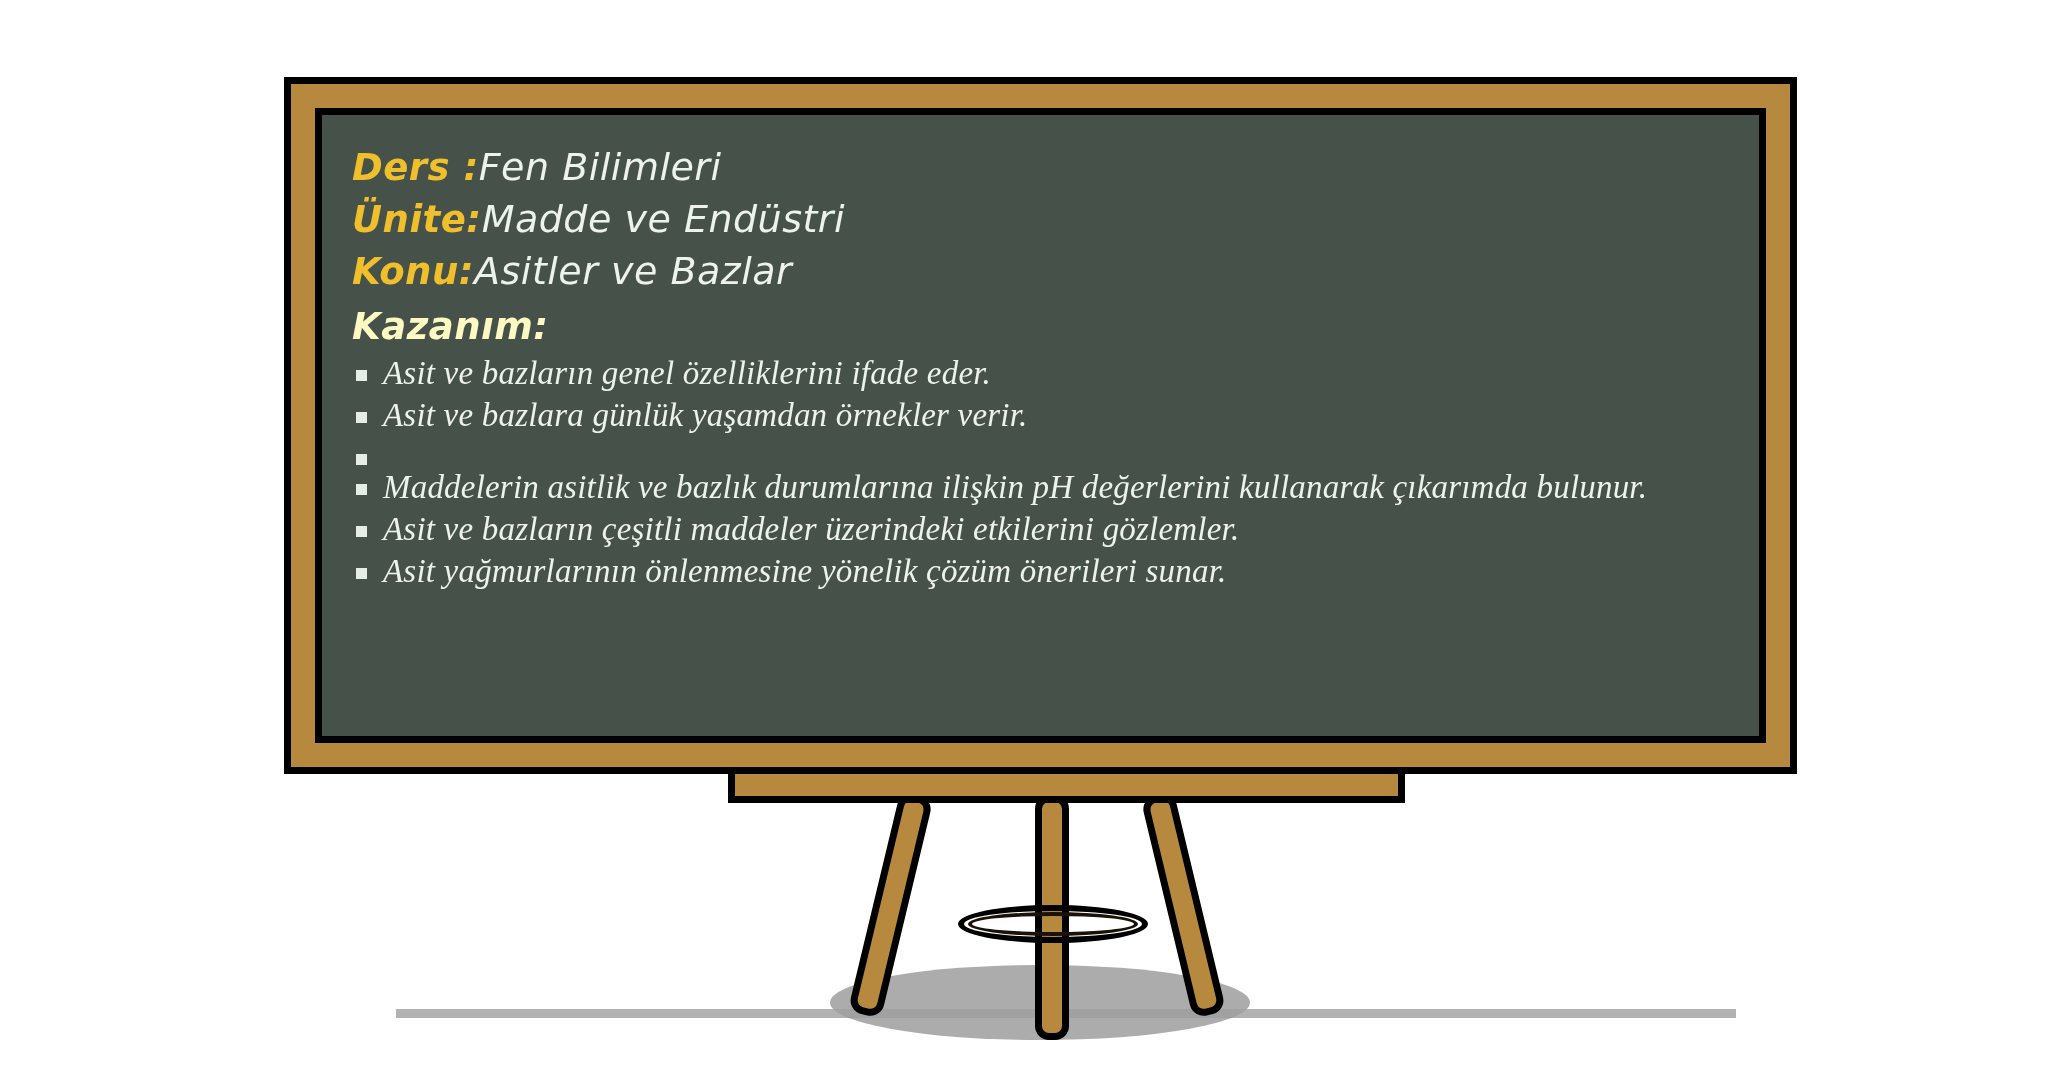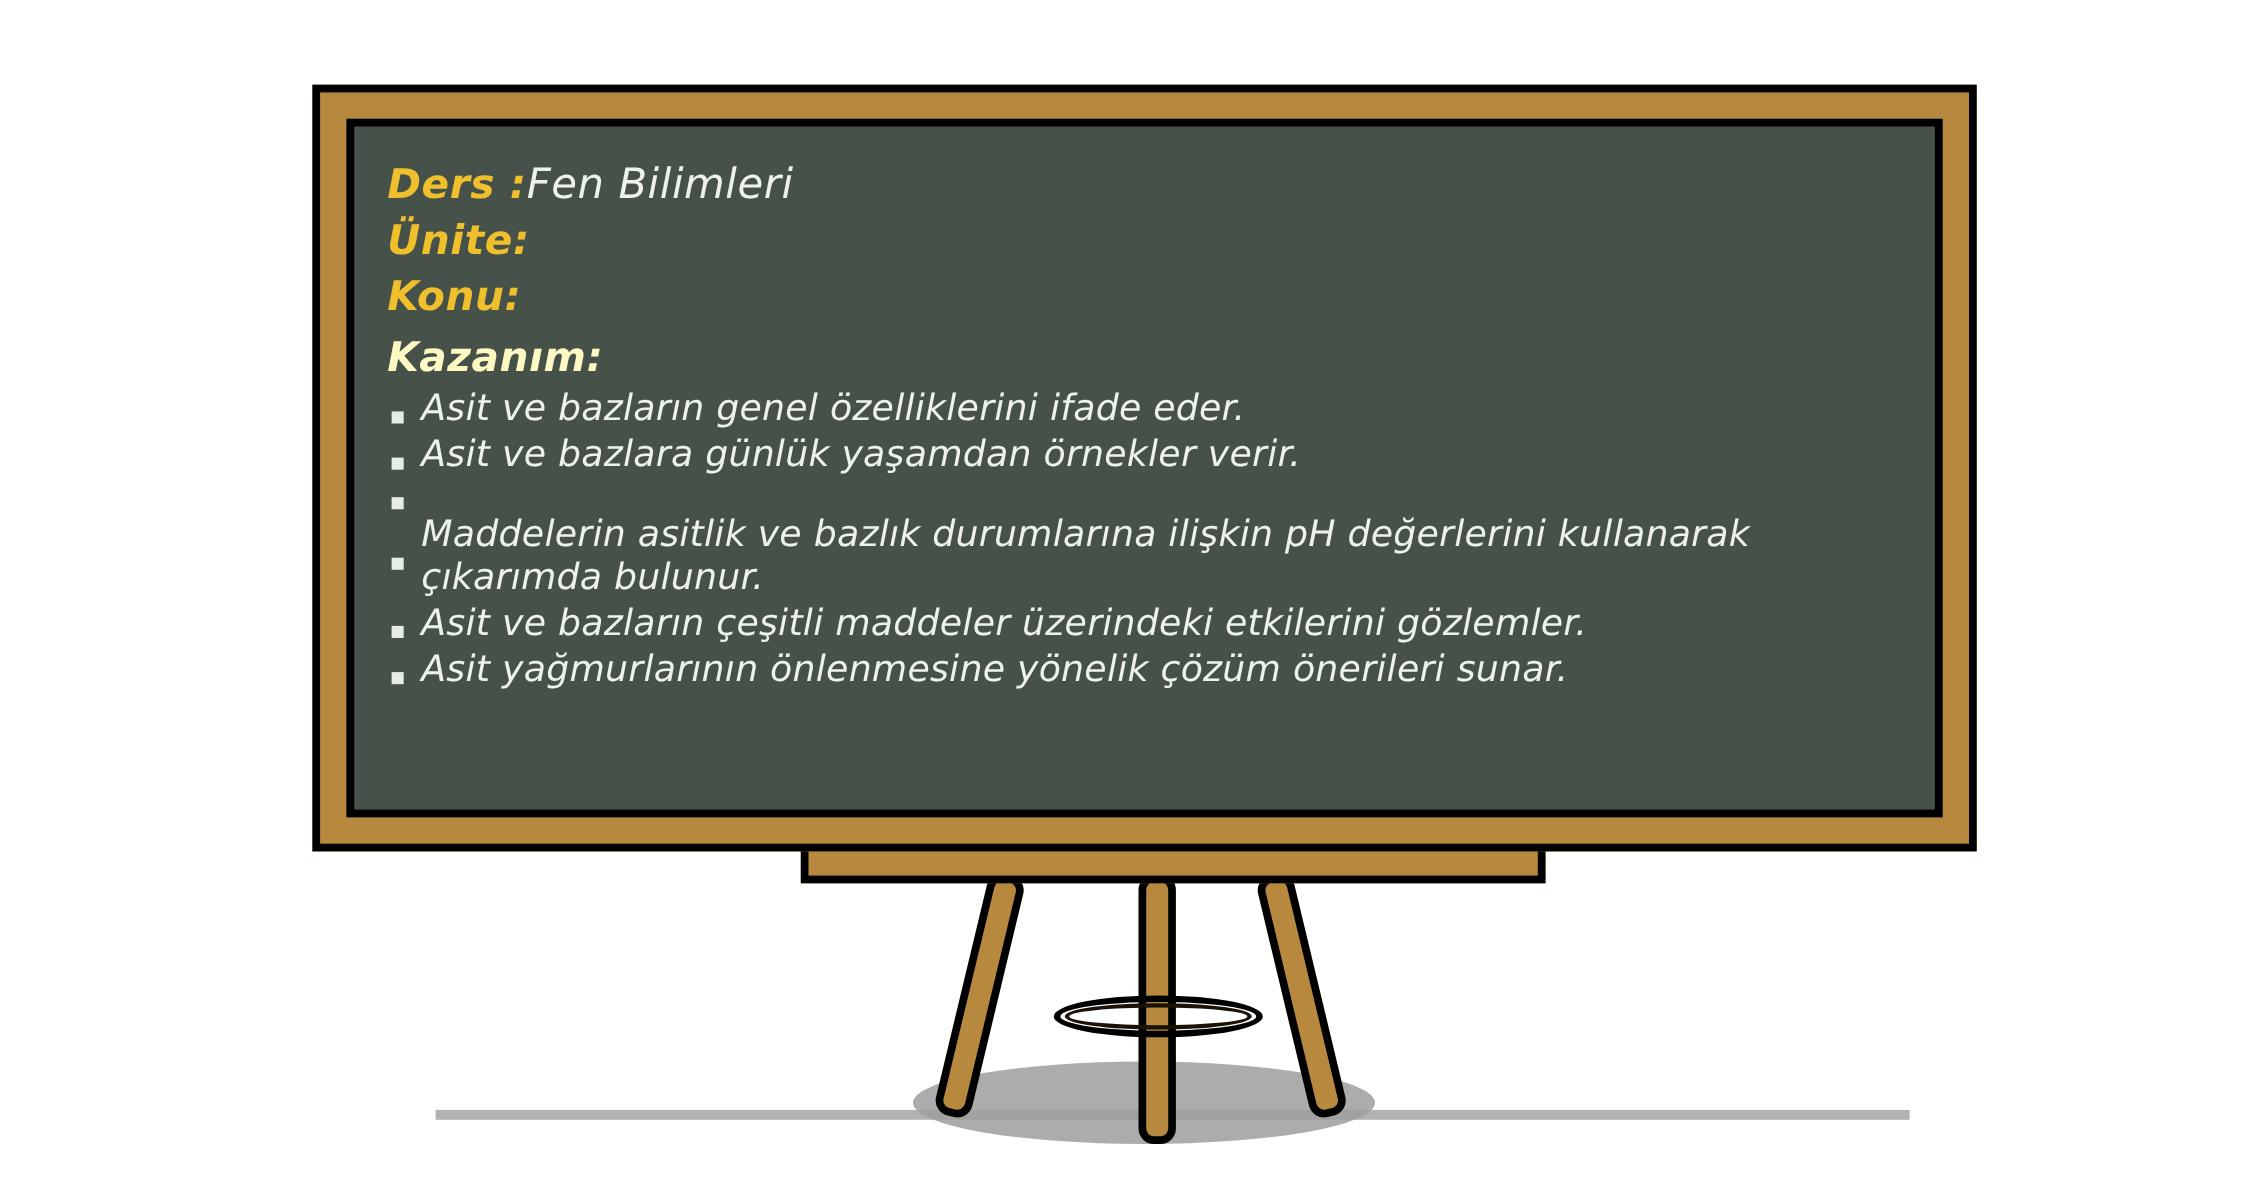--- a/index.html
+++ b/index.html
@@ -171,22 +171,23 @@
   }
 
   
   .bullets {
     margin: 0;
     padding: 0;
     list-style: none;
   }
   .bullet-item {
     display: flex;
-    align-items: center;
+    align-items: flex-start;
     margin: 0 0 3px 0;
+    font-family: Liberation Serif, serif;
   }
   .bullet-mark {
     flex: 0 0 auto;
     width: 11px;
     height: 11px;
     background: #e6ece6;
     margin: 16px 16px 0 4px;
   }
   .bullet-text {
     color: #eef2ec;
@@ -217,24 +218,26 @@
     <div class="board-inner">
       <div class="board-content">
 
         <div class="hdr-row">
           <span class="hdr-label">Ders :</span>
           <span class="hdr-value">Fen  Bilimleri</span>
         </div>
 
         <div class="hdr-row">
           <span class="hdr-label">Ünite:</span>
+          <span class="hdr-value">Madde ve Endüstri</span>
         </div>
 
         <div class="hdr-row">
           <span class="hdr-label">Konu:</span>
+          <span class="hdr-value">Asitler ve Bazlar</span>
         </div>
 
         <div class="kazanim-label">Kazanım:</div>
 
         <ul class="bullets">
           <li class="bullet-item">
             <span class="bullet-mark"></span>
             <span class="bullet-text">Asit ve bazların genel özelliklerini ifade eder.</span>
           </li>
           <li class="bullet-item">

